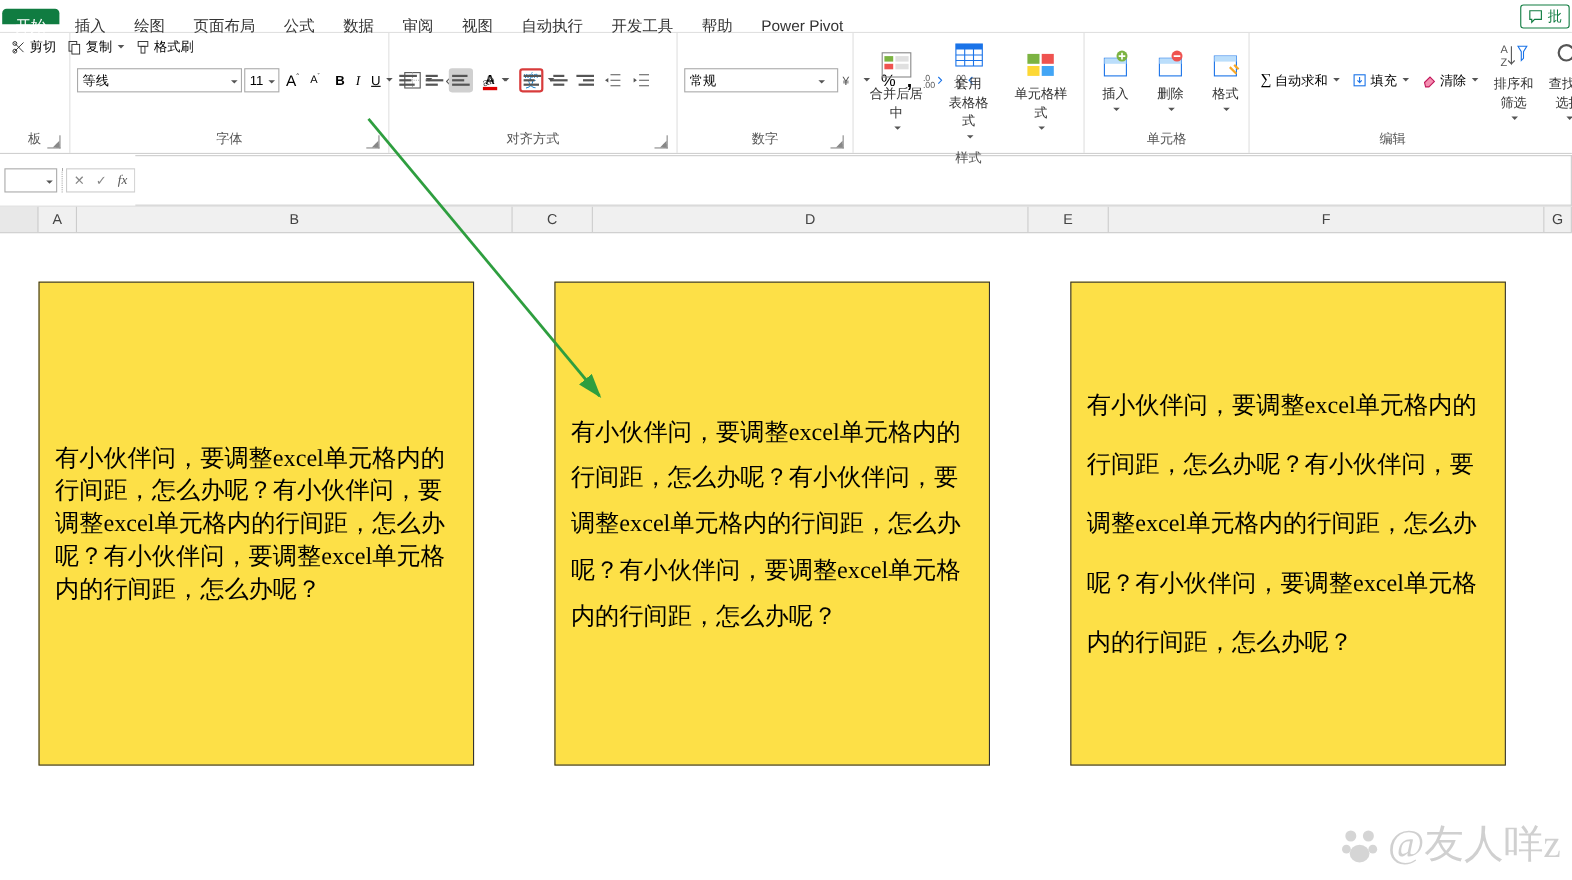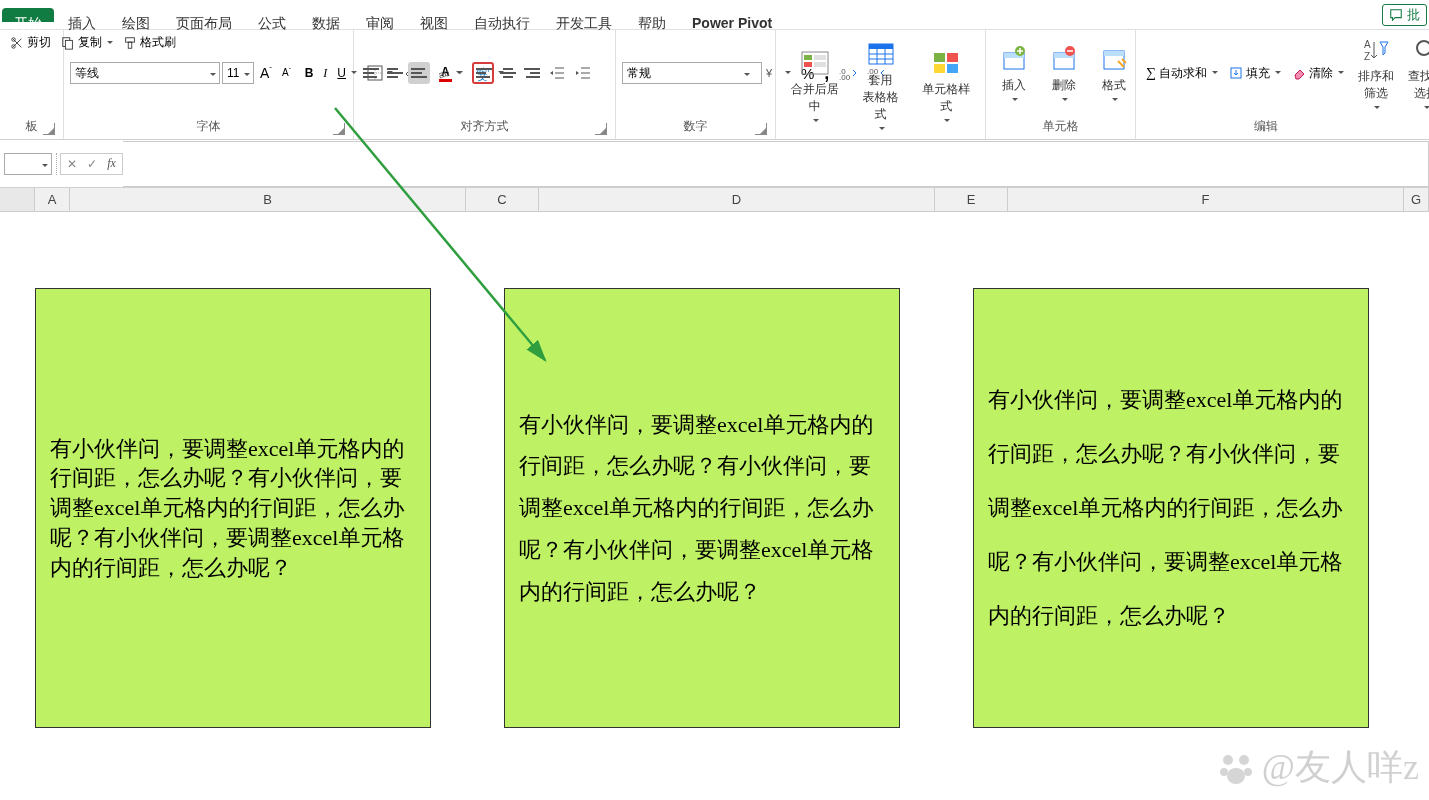--- a/index.html
+++ b/index.html
@@ -31,21 +31,21 @@
     font-size: 14px;
     color: #333;
     cursor: pointer;
     position: relative;
   }
   .tab.active {
     background: #107c41;
     color: #fff;
     border-radius: 4px 4px 0 0;
   }
-  .tab.addin { font-weight:700; }
+  .tab.addin { font-weight:400; }
   .comment-btn {
     position: absolute;
     right: 2px;
     top: 4px;
     display: flex;
     align-items: center;
     gap: 4px;
     padding: 2px 6px;
     border: 1px solid #107c41;
     border-radius: 3px;
@@ -225,22 +225,21 @@
   }
   .cellbox{
     position:absolute;
     border:1.5px solid #333;
     padding:12px 14px;
     font-family:"FangSong","STFangsong","SimSun",serif;
     font-size:22px;
     color:#000;
     display:flex;
     align-items:center;
-    background:#bef264;
-    margin-top:32px;
+    background:#fde047;
   }
   .cellbox.b{line-height:1.35;}
   .cellbox.d{line-height:1.9;}
   .cellbox.f{line-height:2.45;}
 
   
   .arrow-layer{
     position:absolute;
     top:30px;
     left:0;
@@ -502,20 +501,21 @@
               <rect x="3" y="5" width="11" height="9" fill="#7cb342"></rect>
               <rect x="16" y="5" width="11" height="9" fill="#ef5350"></rect>
               <rect x="3" y="16" width="11" height="9" fill="#fdd835"></rect>
               <rect x="16" y="16" width="11" height="9" fill="#42a5f5"></rect>
             </svg>
           </div>
         <span>单元格样式</span>
         <span class="drop-tri"></span>
       </div>
     </div>
+    <div class="group-label"><span>样式</span></div>
   </div>
 
   <div class="group" style="width:150px;">
     <div class="group-body">
       <div class="bigbtn">
         <div class="icon-box">
             <svg width="28" height="28" viewBox="0 0 28 28">
               <rect x="4" y="8" width="20" height="16" fill="none" stroke="#1a73e8"></rect>
               <rect x="4" y="8" width="20" height="5" fill="#bbdefb"></rect>
               <circle cx="20" cy="6" r="5" fill="#7cb342"></circle>

